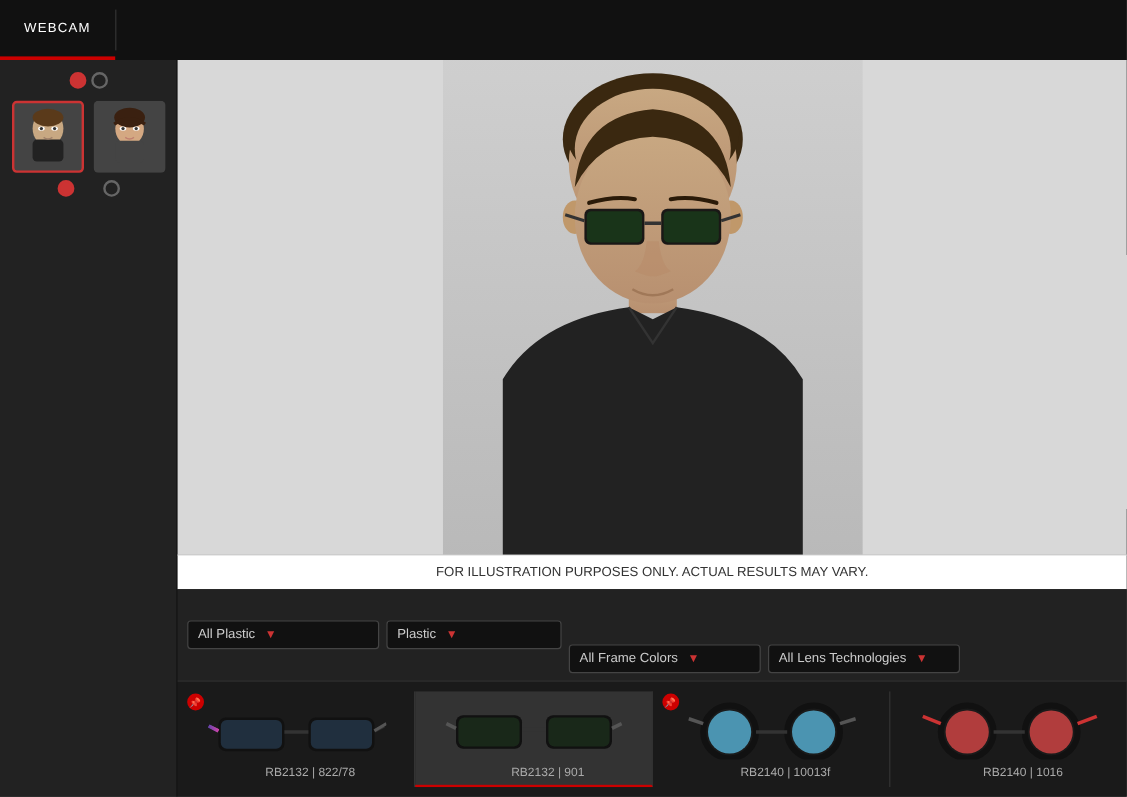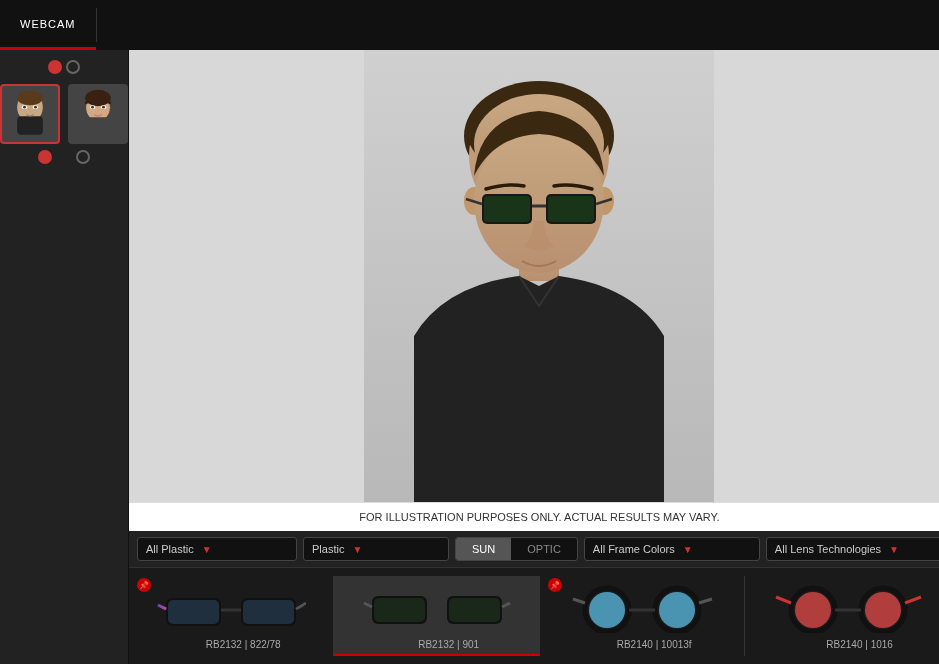--- a/index.html
+++ b/index.html
@@ -177,21 +177,21 @@
       cursor: pointer;
       position: relative;
     }
     .filter-select .arrow {
       margin-left: 8px;
       color: #cc3333;
       font-size: 10px;
     }
     .filter-select.wide { width: 160px; }
     .filter-select.medium { width: 146px; }
-    .filter-select.large { width: 176px; }
+    .filter-select.large { width: 160px; margin-top: 40px; }
     .sun-optic {
       display: flex;
       background: #111;
       border: 1px solid #444;
       border-radius: 3px;
       overflow: hidden;
     }
     .sun-optic-btn {
       padding: 5px 16px;
       font-size: 11px;
@@ -369,24 +369,20 @@
     <div class="disclaimer">FOR ILLUSTRATION PURPOSES ONLY. ACTUAL RESULTS MAY VARY.</div>
 
     <div class="filter-row">
       <div class="filter-select wide">
         <span>All Plastic</span>
         <span class="arrow">▼</span>
       </div>
       <div class="filter-select medium">
         <span>Plastic</span>
         <span class="arrow">▼</span>
-      </div>
-      <div class="sun-optic">
-        <div class="sun-optic-btn active">SUN</div>
-        <div class="sun-optic-btn">OPTIC</div>
       </div>
       <div class="filter-select large">
         <span>All Frame Colors</span>
         <span class="arrow">▼</span>
       </div>
       <div class="filter-select large">
         <span>All Lens Technologies</span>
         <span class="arrow">▼</span>
       </div>
     </div>

